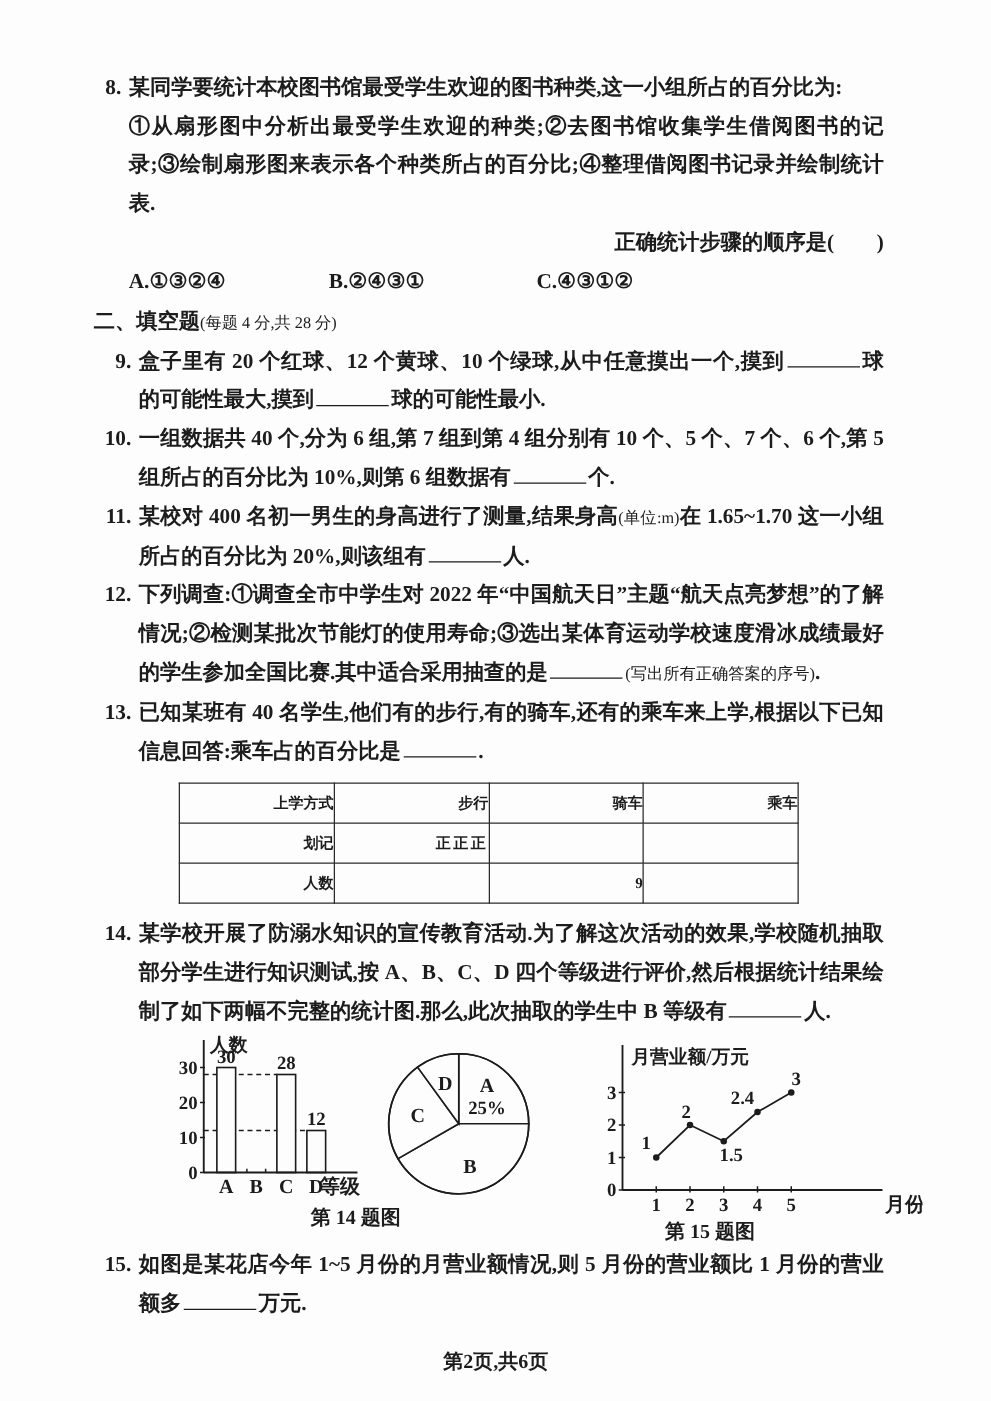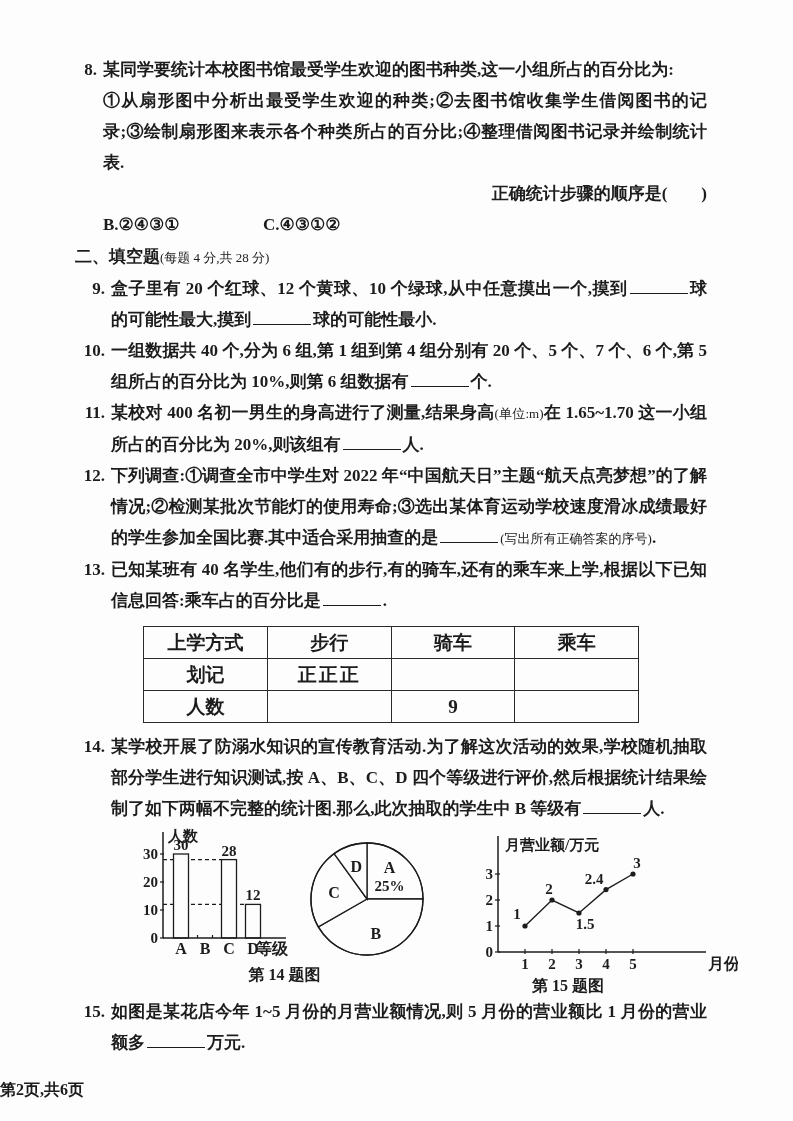--- a/index.html
+++ b/index.html
@@ -12,63 +12,64 @@
   .kai{font-weight:400;font-size:13px;}
   .blank{display:inline-block;width:58px;height:13px;border-bottom:1.5px solid #1c1c1c;margin:0 2px;}
   .qrow{display:flex;align-items:flex-start;}
   .qnum{flex:0 0 30px;text-align:right;padding-right:6px;white-space:nowrap;}
   .qrow.first .qnum{flex-basis:22px;}
   .qtext{flex:1;text-align:justify;}
   .prompt-row{display:flex;justify-content:flex-end;}
   .options{display:grid;grid-template-columns:26.5% 27.5% 27% auto;}
   .section-title{margin-top:1px;}
   table.q13{border-collapse:collapse;margin:10px 0 8px 32px;width:496px;table-layout:fixed;}
-  table.q13 td{border:1.5px solid #2a2a2a;height:31px;text-align:center;font-size:19px;padding:0;}
+  table.q13 td{border:1.5px solid #2a2a2a;height:31px;text-align:right;font-size:12px;padding:0;}
   .tally{letter-spacing:2px;}
   .figures{display:flex;gap:34px;margin:4px 0 0 58px;}
   .fig-group{display:flex;flex-direction:column;}
   .fig-charts{display:flex;align-items:flex-end;gap:16px;}
   .fig-caption{text-align:center;font-size:16px;line-height:20px;margin-top:1px;}
   .fig-caption.f15{padding-right:72px;margin-top:-4px;}
   svg text{font-family:"Liberation Serif","DejaVu Serif",serif;fill:#1c1c1c;font-weight:600;}
-  .footer{position:absolute;left:0;right:0;bottom:16px;font-size:16px;font-weight:600;}
+  .footer{position:absolute;left:0;right:0;bottom:16px;text-align:center;font-size:16px;font-weight:600;}
 </style>
 </head>
 <body>
 
 <div class="page">
 
   <div class="qrow first">
     <div class="qnum">8.</div>
     <div class="qtext">
       <div>某同学要统计本校图书馆最受学生欢迎的图书种类,这一小组所占的百分比为:</div>
       <div>①从扇形图中分析出最受学生欢迎的种类;②去图书馆收集学生借阅图书的记录;③绘制扇形图来表示各个种类所占的百分比;④整理借阅图书记录并绘制统计表.</div>
       <div class="prompt-row">
         <span>正确统计步骤的顺序是</span>
         <span>(　　)</span>
       </div>
       <div class="options">
+        <span>A.①③②④</span>
         <span>B.②④③①</span>
         <span>C.④③①②</span>
       </div>
     </div>
   </div>
 
   <div class="section-title">
     <span>二、填空题</span><span class="kai">(每题 4 分,共 28 分)</span>
   </div>
 
   <div class="qrow">
     <div class="qnum">9.</div>
     <div class="qtext"><span>盒子里有 20 个红球、12 个黄球、10 个绿球,从中任意摸出一个,摸到</span><span class="blank"></span><span>球的可能性最大,摸到</span><span class="blank"></span><span>球的可能性最小.</span></div>
   </div>
 
   <div class="qrow">
     <div class="qnum">10.</div>
-    <div class="qtext"><span>一组数据共 40 个,分为 6 组,第 1 组到第 4 组分别有 20 个、5 个、7 个、6 个,第 5 组所占的百分比为 10%,则第 6 组数据有</span><span class="blank"></span><span>个.</span></div>
+    <div class="qtext"><span>一组数据共 40 个,分为 6 组,第 7 组到第 4 组分别有 10 个、5 个、7 个、6 个,第 5 组所占的百分比为 10%,则第 6 组数据有</span><span class="blank"></span><span>个.</span></div>
   </div>
 
   <div class="qrow">
     <div class="qnum">11.</div>
     <div class="qtext"><span>某校对 400 名初一男生的身高进行了测量,结果身高</span><span class="kai">(单位:m)</span><span>在 1.65~1.70 这一小组所占的百分比为 20%,则该组有</span><span class="blank"></span><span>人.</span></div>
   </div>
 
   <div class="qrow">
     <div class="qnum">12.</div>
     <div class="qtext"><span>下列调查:①调查全市中学生对 2022 年“中国航天日”主题“航天点亮梦想”的了解情况;②检测某批次节能灯的使用寿命;③选出某体育运动学校速度滑冰成绩最好的学生参加全国比赛.其中适合采用抽查的是</span><span class="blank"></span><span class="kai">(写出所有正确答案的序号)</span><span>.</span></div>

